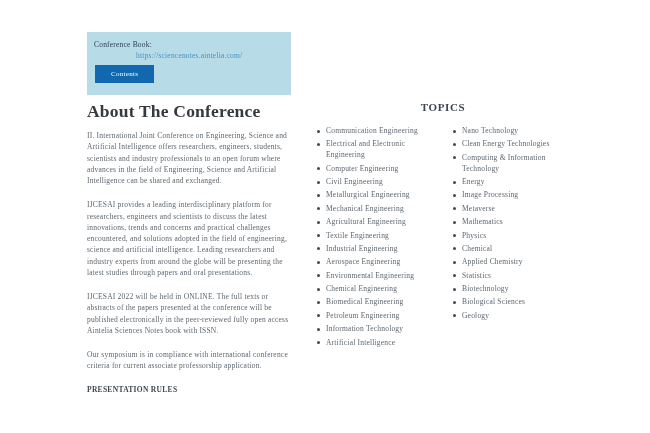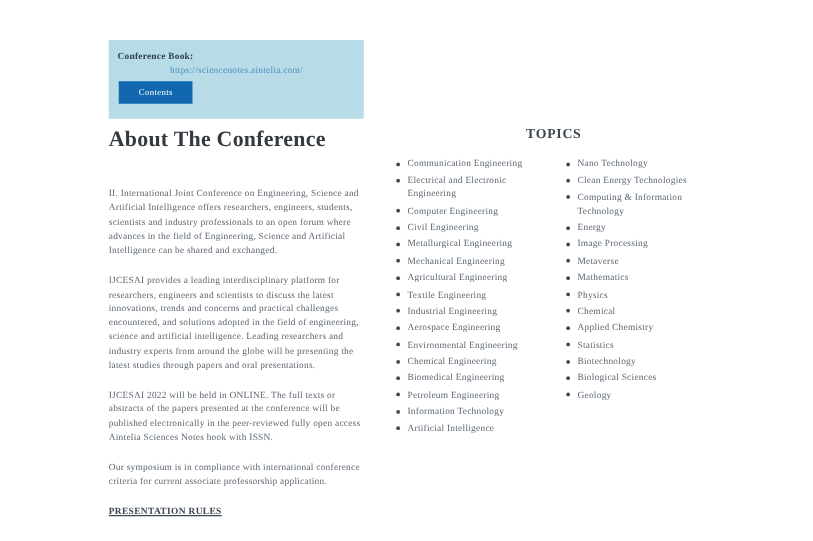--- a/index.html
+++ b/index.html
@@ -9,42 +9,42 @@
     width: 650px; height: 433px; position: relative; overflow: hidden;
   }
   .page { position: absolute; inset: 0; width: 650px; height: 433px; background: #fff; }
 
   
   .banner {
     position: absolute; left: 87px; top: 32px; width: 204px; height: 63px;
     background: var(--box-bg, #b7dce7); padding: 8px 7px;
   }
   .banner-line { font-size: 7.5px; line-height: 1.4; letter-spacing: .2px; }
-  .banner-label { font-weight: bold; color: var(--label-text, #2c3e50); }
+  .banner-label { font-weight: normal; color: var(--label-text, #2c3e50); }
   .banner-link { color: var(--link, #4a8fc0); text-decoration: none; padding-left: 42px; }
   .contents-btn {
     position: absolute; left: 8px; top: 33px;
     background: var(--button-bg, #1168ae); color: #ffffff; border: none;
     font-family: inherit; font-size: 7px; letter-spacing: .3px;
     padding: 5px 16px; cursor: pointer; display: inline-block;
   }
 
   
   .about { position: absolute; left: 87px; top: 101px; width: 207px; }
   .about-title {
     font-size: 17.5px; font-weight: bold; color: var(--heading, #343a40);
-    letter-spacing: .2px; margin-bottom: 27px;
+    letter-spacing: .2px; margin-bottom: 8px;
   }
   .about-paragraphs p {
     font-size: 7.5px; line-height: 1.5; color: var(--body-text, #5c6670);
     letter-spacing: .2px; margin-bottom: 13px;
   }
   .rules-heading {
     font-size: 7.5px; font-weight: bold; color: var(--subheading, #3d4752);
-    letter-spacing: .3px; margin-top: 4px; text-decoration: underline;
+    letter-spacing: .3px; margin-top: 4px;
   }
 
   
   .topics { position: absolute; left: 307px; top: 101px; width: 272px; }
   .topics-title {
     font-size: 11px; font-weight: bold; color: var(--subheading, #3d4752);
     letter-spacing: .6px; margin-bottom: 13px; text-align: center;
   }
   .topics-cols { display: flex; justify-content: center; }
   .topics-col { list-style: none; width: 136px; }

